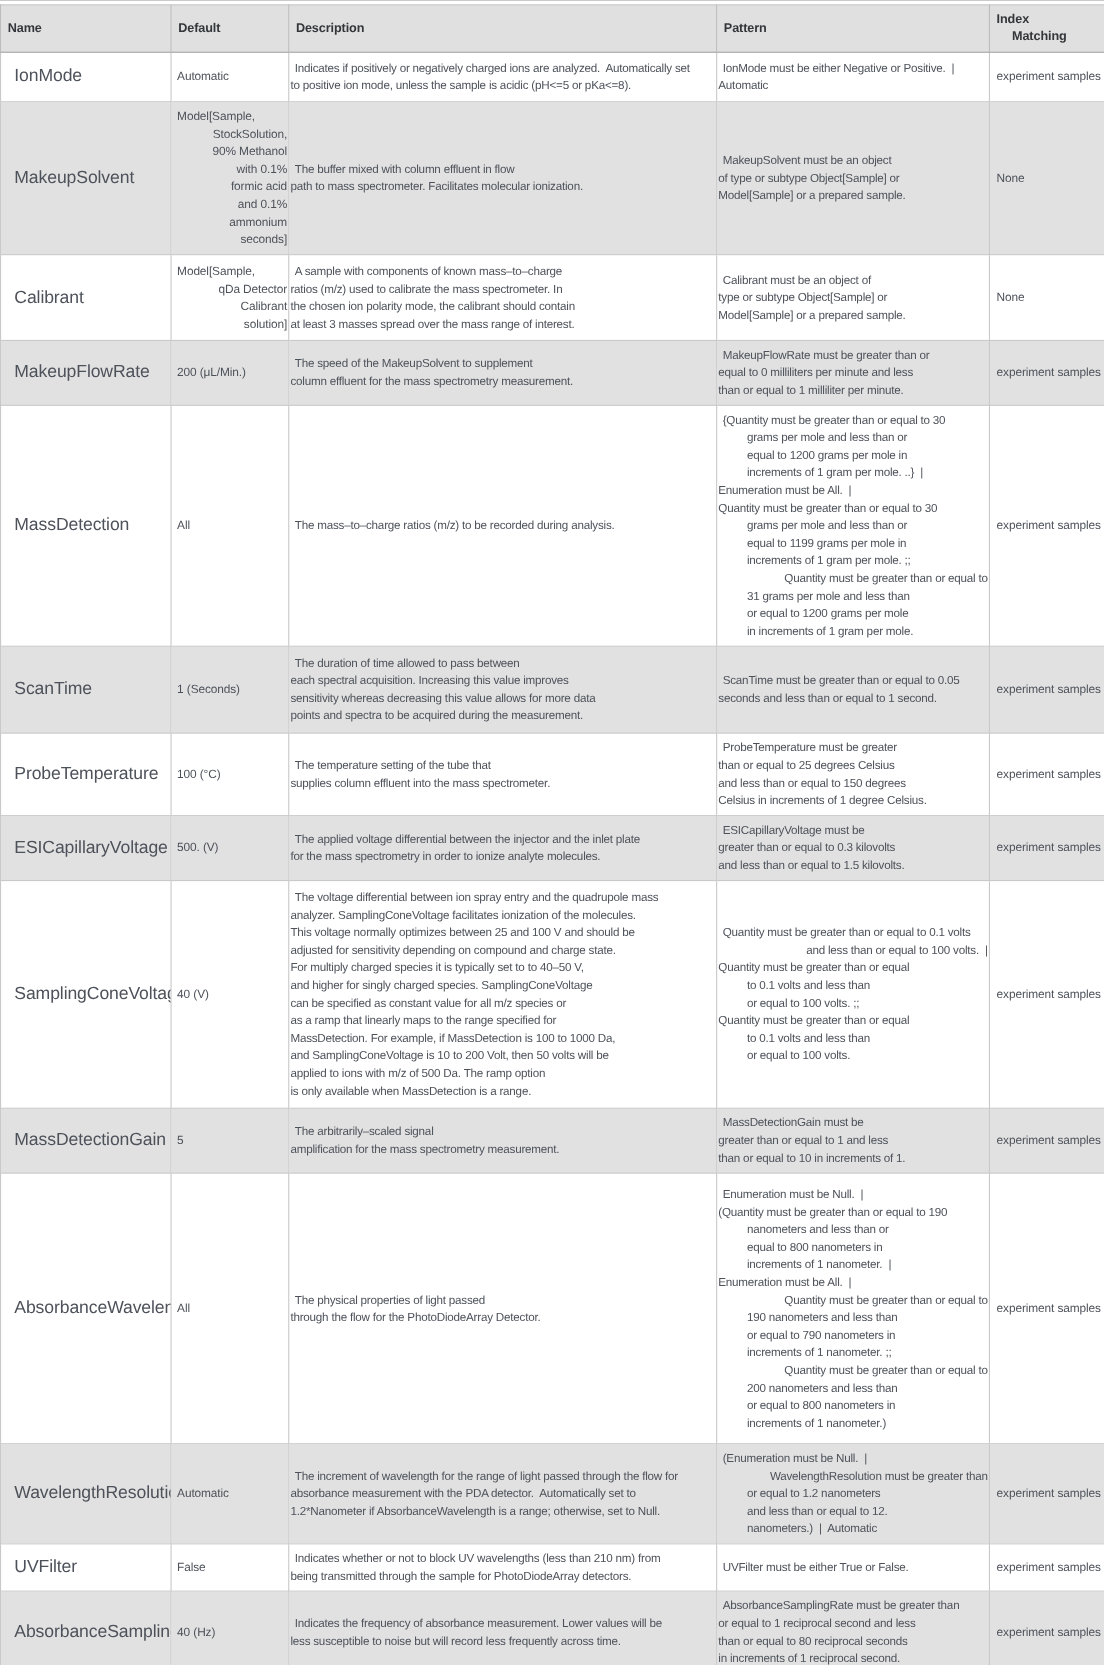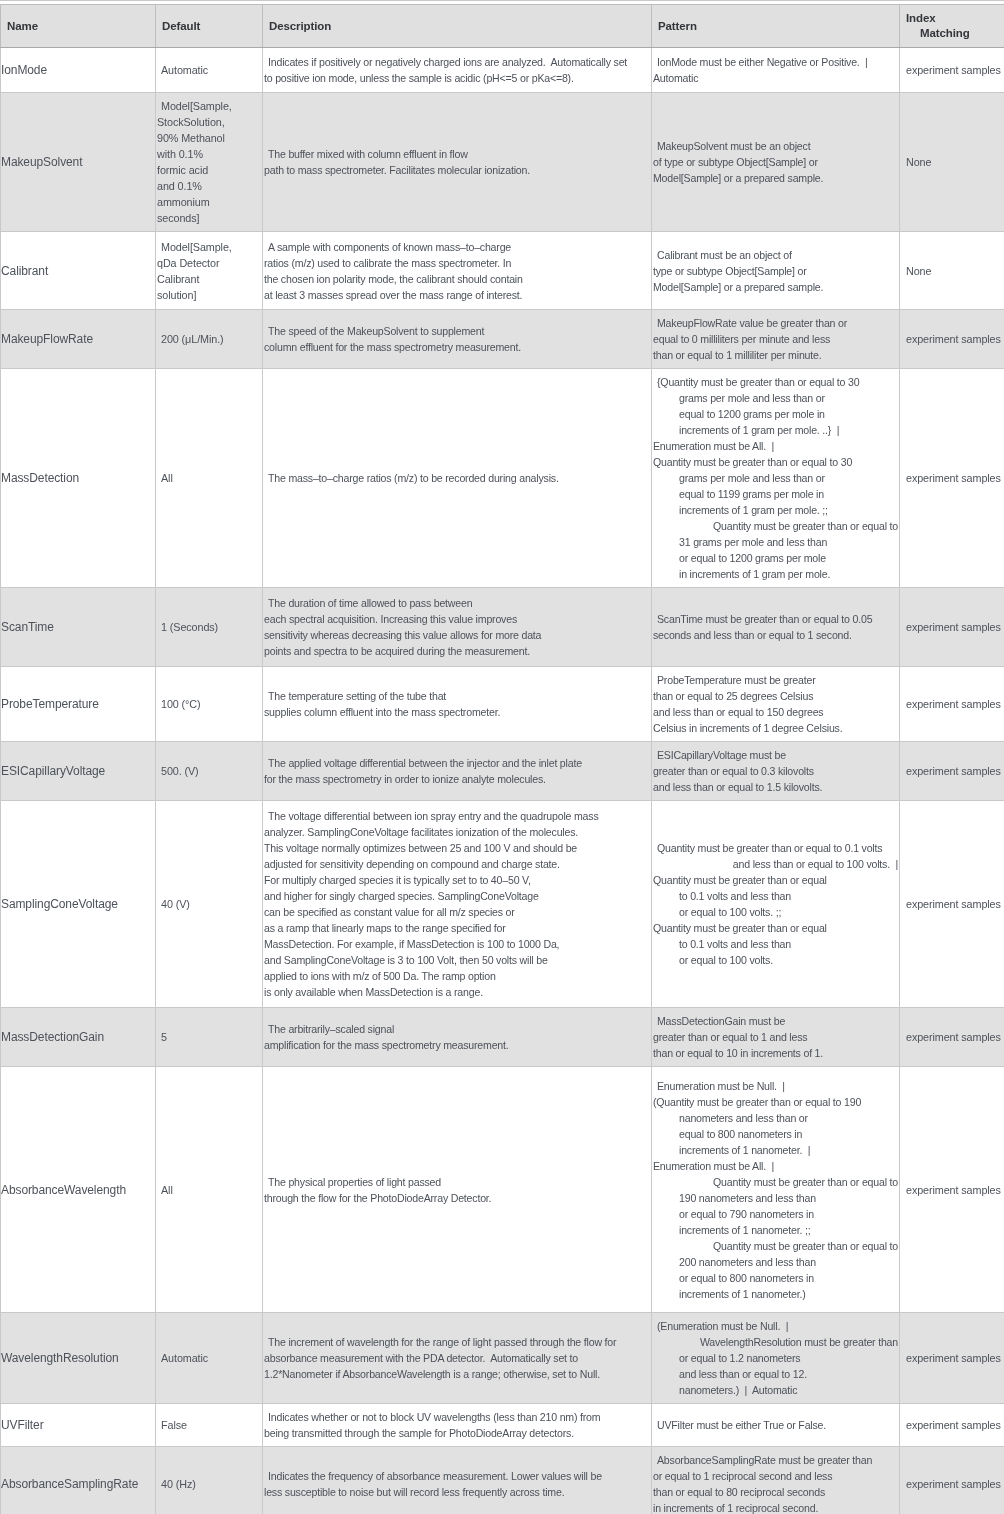--- a/index.html
+++ b/index.html
@@ -39,31 +39,31 @@
   th .hl2 { padding-left: 20px; }
   td {
     border: 1px solid var(--border, #c9c9c9);
     vertical-align: middle;
     padding: 5px 1px;
     font-size: 10.6px;
     line-height: 16px;
     letter-spacing: -0.1px;
     overflow: hidden;
   }
-  td.c-name { font-size: 12px; padding-left: 0; }
+  td.c-name { font-size: 16px; padding-left: 12px; }
   td.c-default { font-size: 10.8px; }
   td.c-index { font-size: 10.8px; padding-left: 6px; }
   td.c-desc, td.c-pattern { letter-spacing: -0.2px; }
   tr.shaded td { background: var(--row_shade, #e1e1e1); }
   .ln { white-space: pre-wrap; }
   .ln-l { text-align: left; padding-left: 4px; }
   .ln-i { text-align: left; }
   .ln-m { text-align: right; padding-left: 34px; }
   .ln-d { text-align: left; padding-left: 26px; }
-  .ln-c { text-align: left; }
+  .ln-c { text-align: right; }
 </style>
 </head>
 <body>
 
 <div>
   <div class="topline"></div>
   <div class="gap"></div>
 
   <table class="options">
     <colgroup>
@@ -156,21 +156,21 @@
         <tr class="shaded" style="height: 57px;">
           <td class="c-name">MakeupFlowRate</td>
           <td class="c-default">
             <div class="ln ln-l">200 (μL/Min.)</div>
           </td>
           <td class="c-desc">
             <div class="ln ln-l">The speed of the MakeupSolvent to supplement</div>
             <div class="ln ln-i">column effluent for the mass spectrometry measurement.</div>
           </td>
           <td class="c-pattern">
-            <div class="ln ln-l">MakeupFlowRate value be greater than or</div>
+            <div class="ln ln-l">MakeupFlowRate must be greater than or</div>
             <div class="ln ln-i">equal to 0 milliliters per minute and less</div>
             <div class="ln ln-i">than or equal to 1 milliliter per minute.</div>
           </td>
           <td class="c-index">experiment samples</td>
         </tr>
         <tr style="height: 219px;">
           <td class="c-name">MassDetection</td>
           <td class="c-default">
             <div class="ln ln-l">All</div>
           </td>
@@ -252,21 +252,21 @@
           <td class="c-desc">
             <div class="ln ln-l">The voltage differential between ion spray entry and the quadrupole mass</div>
             <div class="ln ln-i">analyzer. SamplingConeVoltage facilitates ionization of the molecules.</div>
             <div class="ln ln-i">This voltage normally optimizes between 25 and 100 V and should be</div>
             <div class="ln ln-i">adjusted for sensitivity depending on compound and charge state.</div>
             <div class="ln ln-i">For multiply charged species it is typically set to to 40–50 V,</div>
             <div class="ln ln-i">and higher for singly charged species. SamplingConeVoltage</div>
             <div class="ln ln-i">can be specified as constant value for all m/z species or</div>
             <div class="ln ln-i">as a ramp that linearly maps to the range specified for</div>
             <div class="ln ln-i">MassDetection. For example, if MassDetection is 100 to 1000 Da,</div>
-            <div class="ln ln-i">and SamplingConeVoltage is 3 to 100 Volt, then 50 volts will be</div>
+            <div class="ln ln-i">and SamplingConeVoltage is 10 to 200 Volt, then 50 volts will be</div>
             <div class="ln ln-i">applied to ions with m/z of 500 Da. The ramp option</div>
             <div class="ln ln-i">is only available when MassDetection is a range.</div>
           </td>
           <td class="c-pattern">
             <div class="ln ln-l">Quantity must be greater than or equal to 0.1 volts</div>
             <div class="ln ln-m">and less than or equal to 100 volts.  |</div>
             <div class="ln ln-i">Quantity must be greater than or equal</div>
             <div class="ln ln-d">to 0.1 volts and less than</div>
             <div class="ln ln-d">or equal to 100 volts. ;;</div>
             <div class="ln ln-i">Quantity must be greater than or equal</div>

